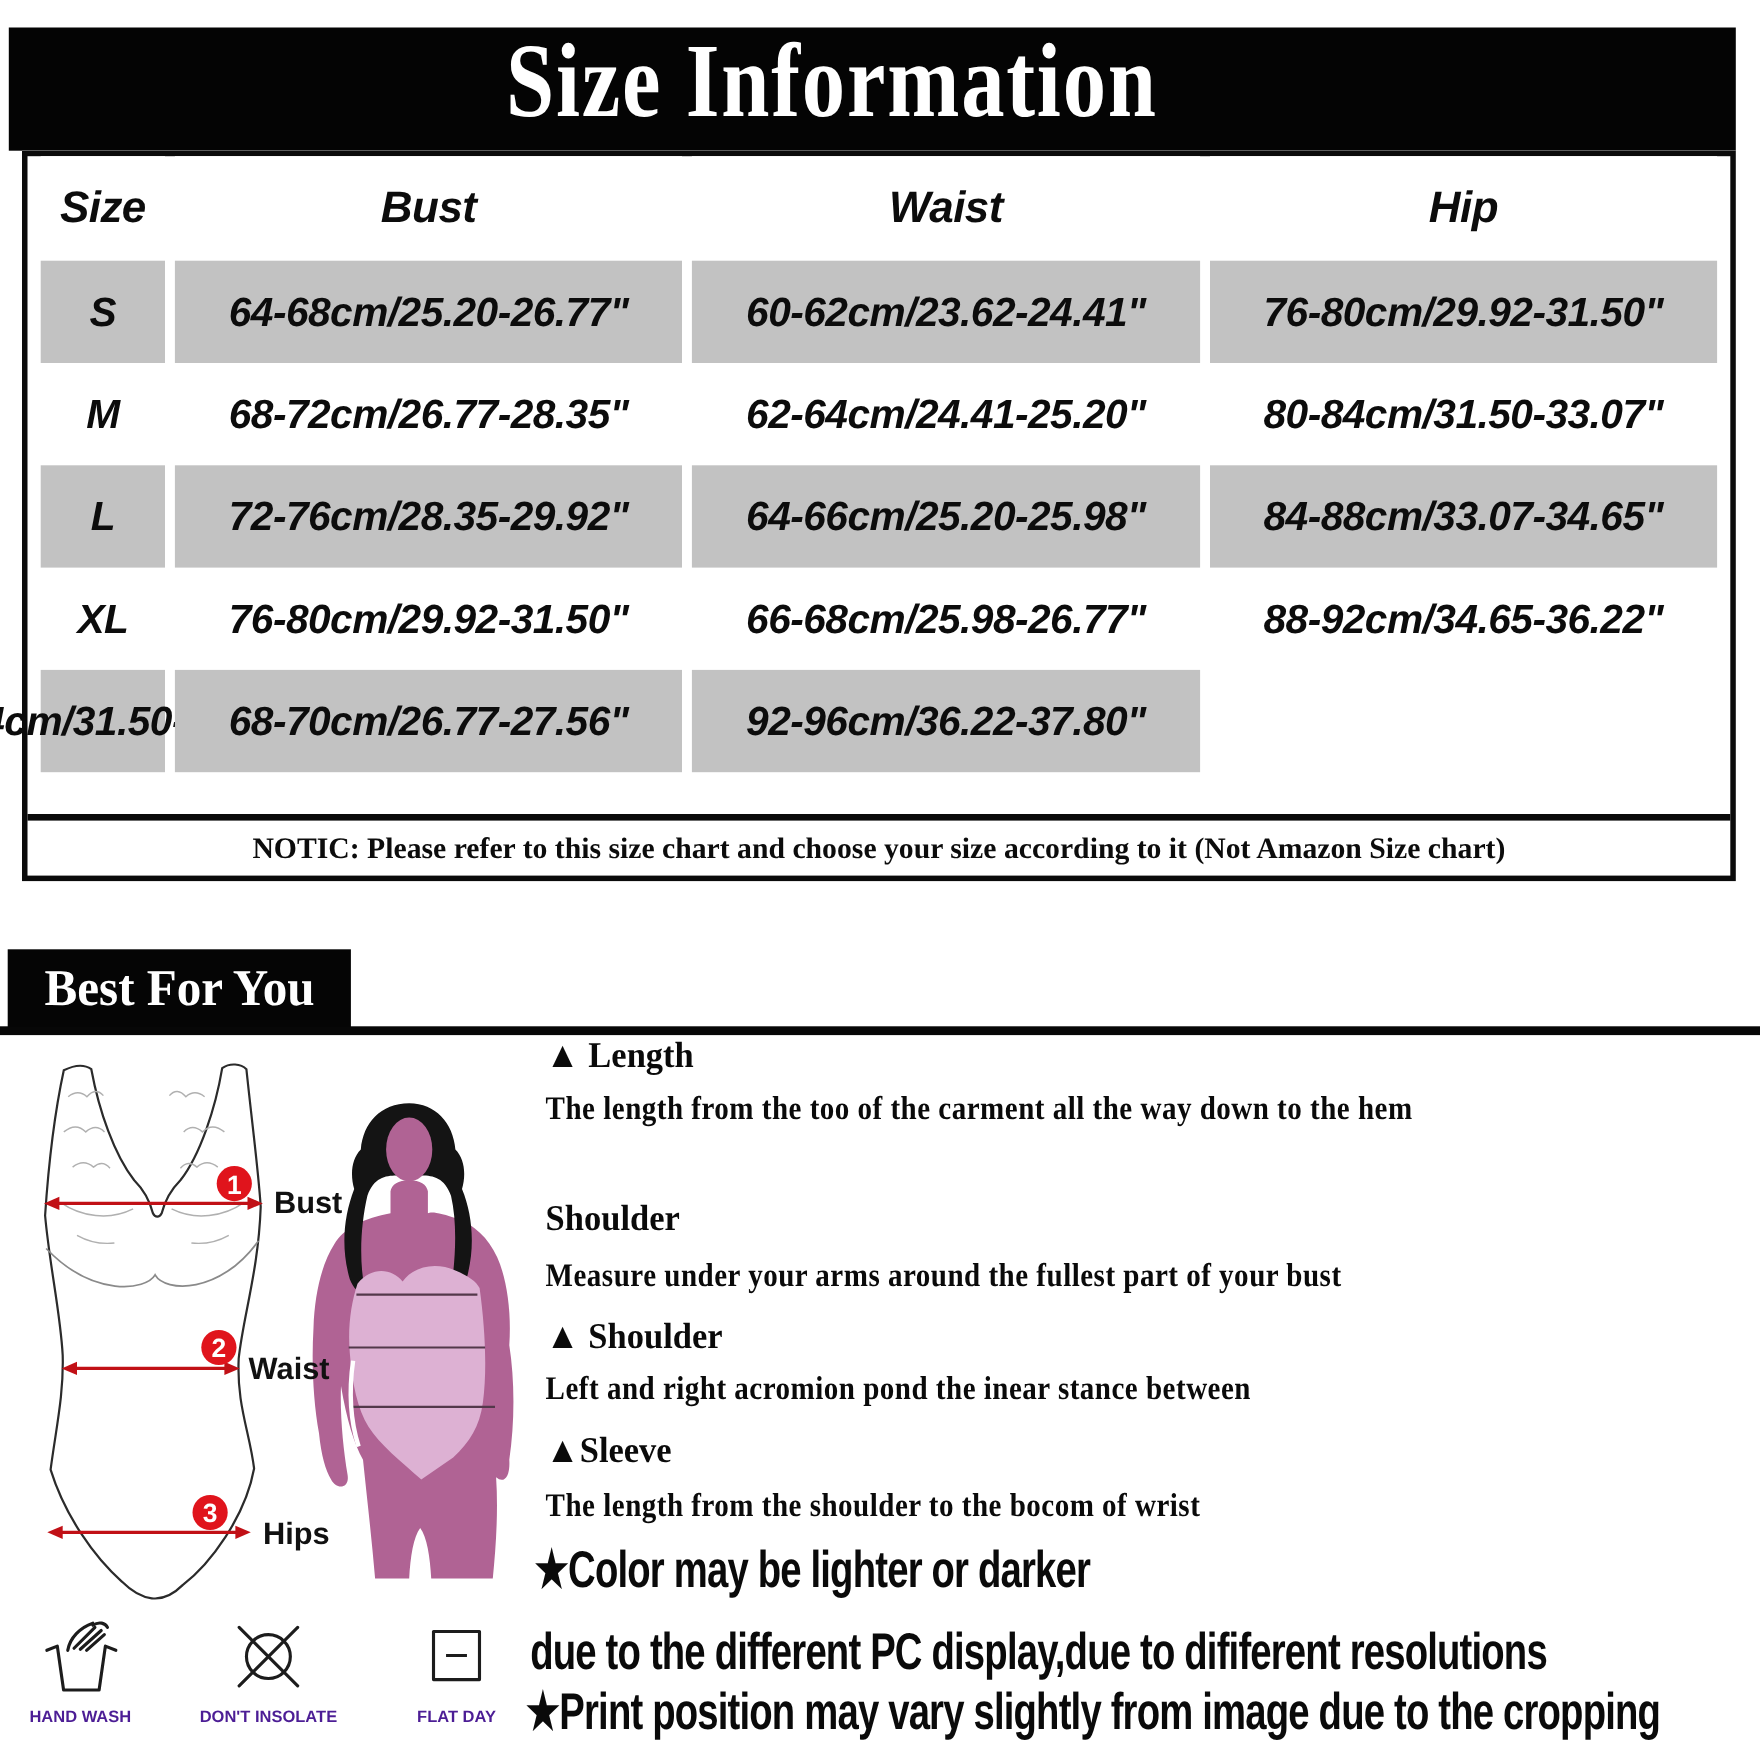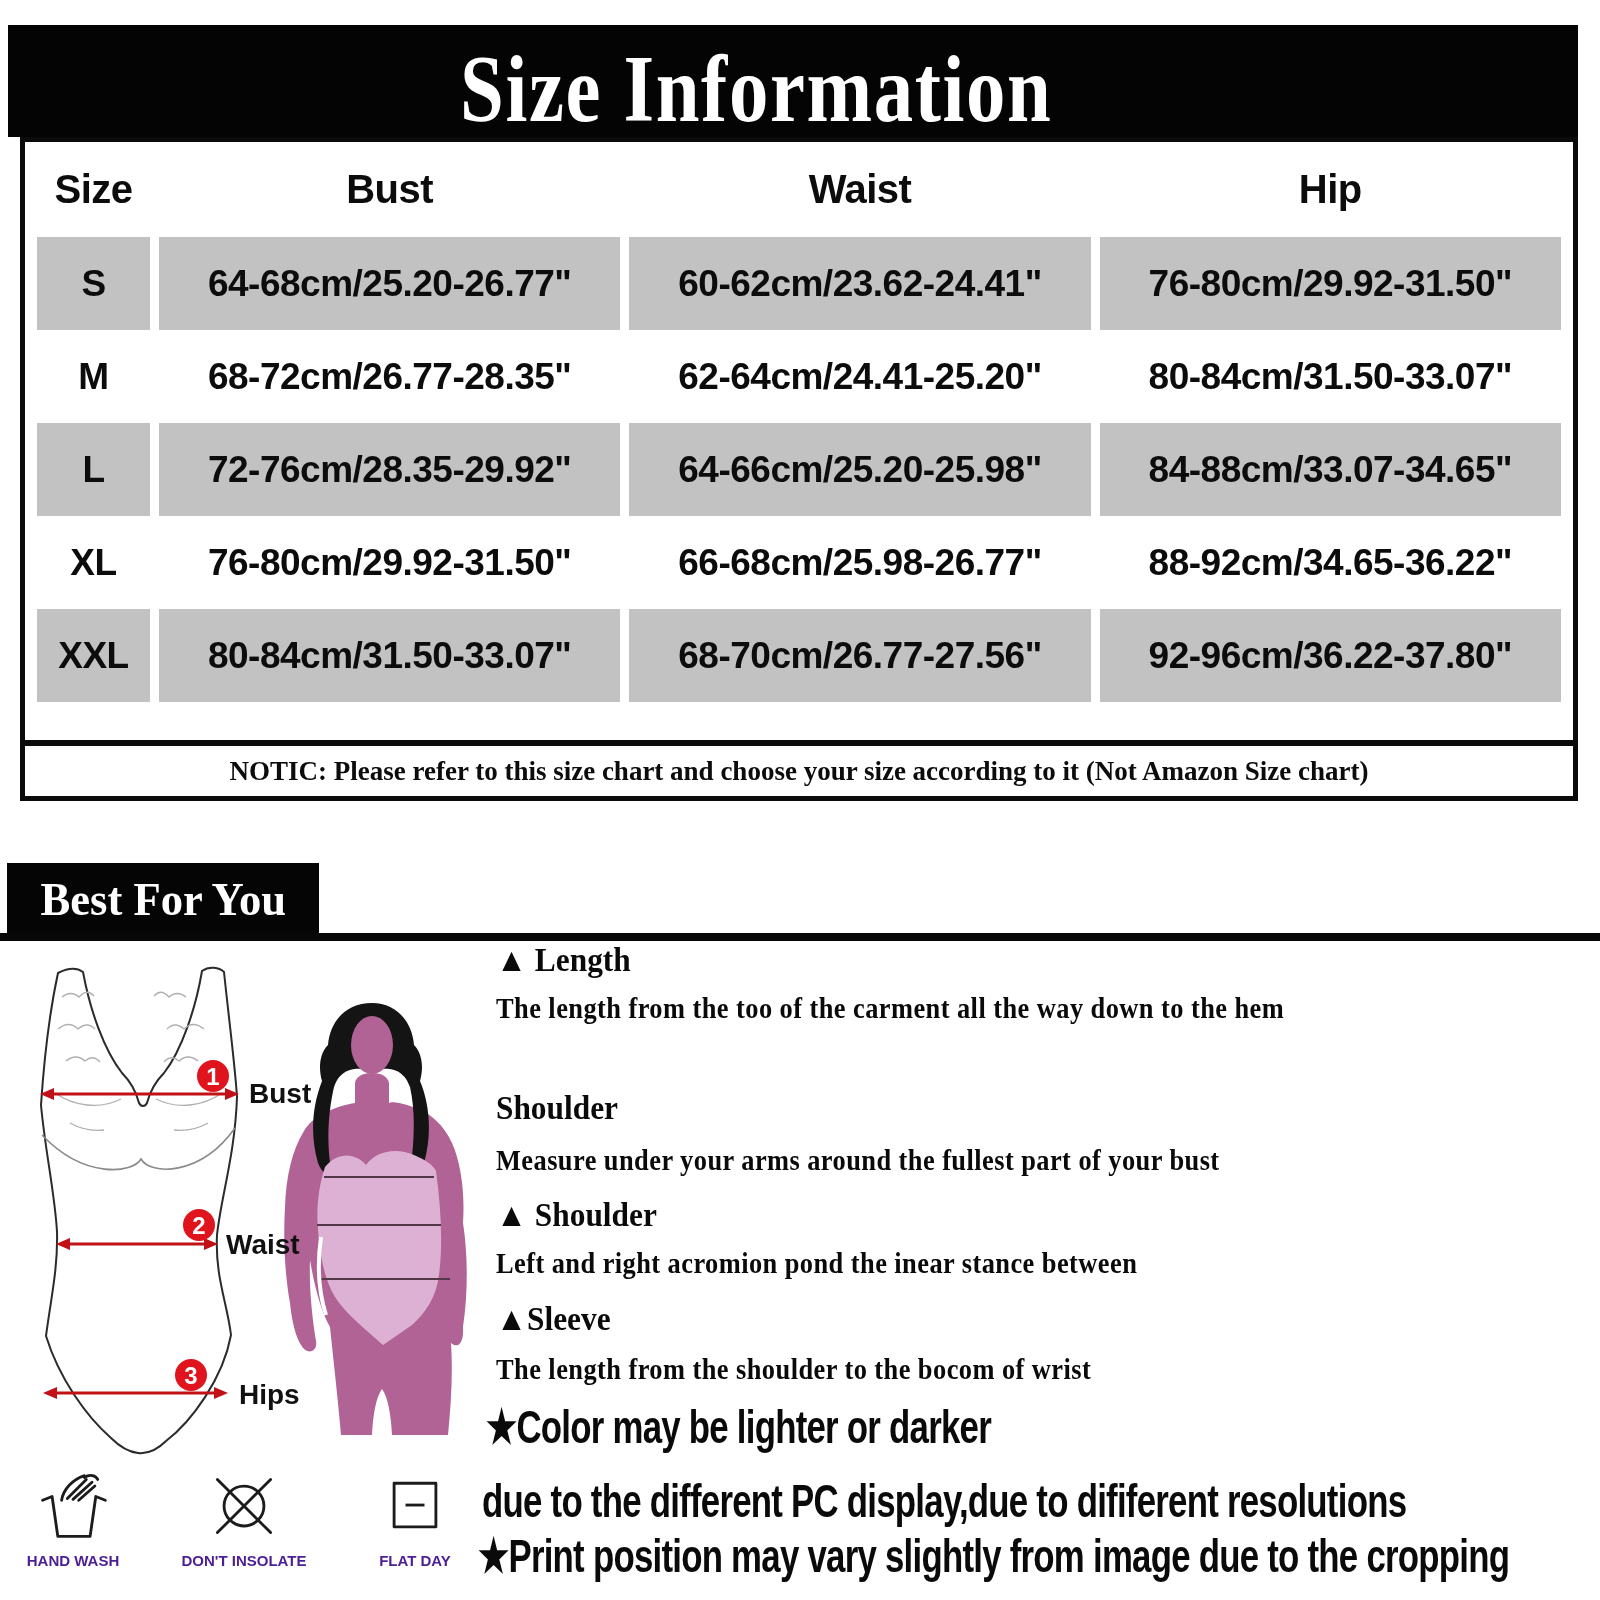--- a/index.html
+++ b/index.html
@@ -1,33 +1,33 @@
 <!DOCTYPE html>
 <html><head>
 <meta charset="utf-8">
 <style>
   html,body{margin:0;padding:0;background:#fff;}
   .page{position:relative;width:1600px;height:1600px;background:#ffffff;overflow:hidden;
         font-family:"Liberation Sans",sans-serif;color:#0c0c0c;}
 
   
   .hdr-banner{position:absolute;left:8px;top:25px;width:1570px;height:112px;background:#040404;
-              display:flex;align-items:flex-end;overflow:hidden;}
+              display:flex;align-items:flex-start;overflow:hidden;}
   .hdr-title{font-family:"Liberation Serif",serif;font-weight:700;font-size:96px;line-height:96px;
              color:#ffffff;letter-spacing:2px;white-space:nowrap;
              transform:scaleX(.82);transform-origin:left center;margin-left:452px;}
 
   
   .size-table{position:absolute;left:20px;top:137px;width:1558px;height:664px;box-sizing:border-box;
               border:5px solid #0b0b0b;background:#fff;display:flex;flex-direction:column;}
   .trow{display:grid;grid-template-columns:113px 1fr 1fr 1fr;column-gap:9px;padding:0 12px;
         height:93px;flex:0 0 auto;}
   .trow.thead{height:95px;}
   .trow .cell{display:flex;align-items:center;justify-content:center;font-weight:700;font-size:37px;
-              letter-spacing:-.5px;white-space:nowrap;}
+              letter-spacing:-.5px;white-space:nowrap;font-style:italic;}
   .trow.thead .cell{font-size:40px;background:#fff;}
   .trow.gray .cell{background:#c2c2c2;}
   .t-spacer{flex:1 1 auto;}
   .notice-row{border-top:6px solid #0b0b0b;height:50px;flex:0 0 auto;display:flex;align-items:center;
               justify-content:center;font-family:"Liberation Serif",serif;font-weight:700;
               font-size:27px;white-space:nowrap;letter-spacing:0;}
 
   
   .bfy-banner{position:absolute;left:7px;top:863px;width:312px;height:71px;background:#050505;
               display:flex;align-items:center;justify-content:center;}
@@ -97,21 +97,20 @@
       <div class="cell">64-66cm/25.20-25.98"</div>
       <div class="cell">84-88cm/33.07-34.65"</div>
     </div>
     <div class="trow">
       <div class="cell">XL</div>
       <div class="cell">76-80cm/29.92-31.50"</div>
       <div class="cell">66-68cm/25.98-26.77"</div>
       <div class="cell">88-92cm/34.65-36.22"</div>
     </div>
     <div class="trow gray">
-      <div class="cell">XXL</div>
       <div class="cell">80-84cm/31.50-33.07"</div>
       <div class="cell">68-70cm/26.77-27.56"</div>
       <div class="cell">92-96cm/36.22-37.80"</div>
     </div>
 
     <div class="t-spacer"></div>
     <div class="notice-row">
       <span>NOTIC: Please refer to this size chart and choose your size according to it (Not Amazon Size chart)</span>
     </div>
   </div>

